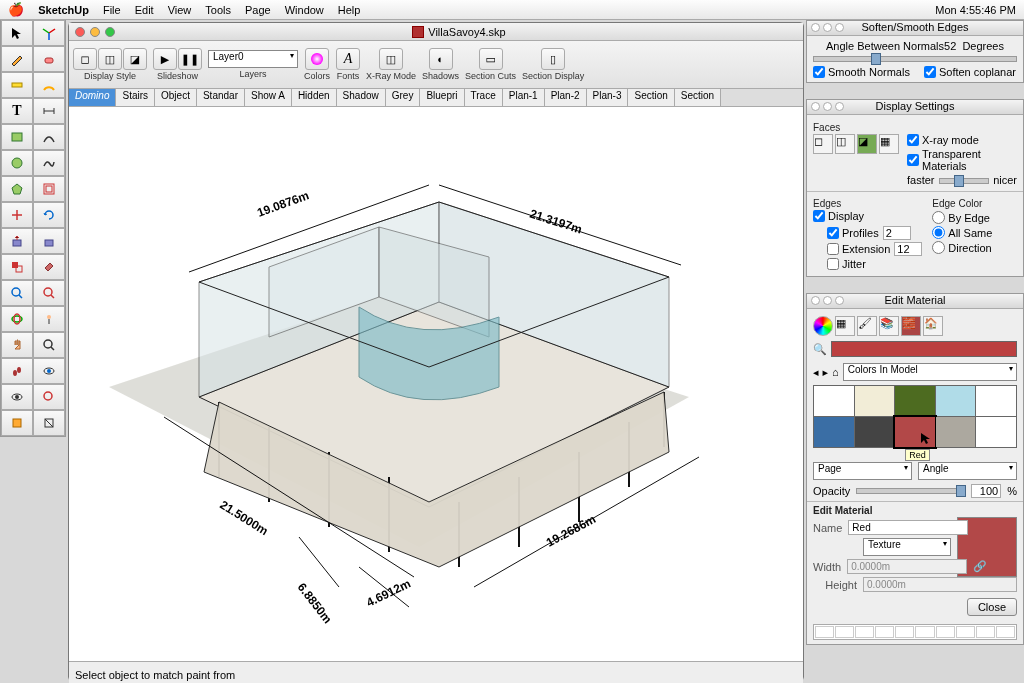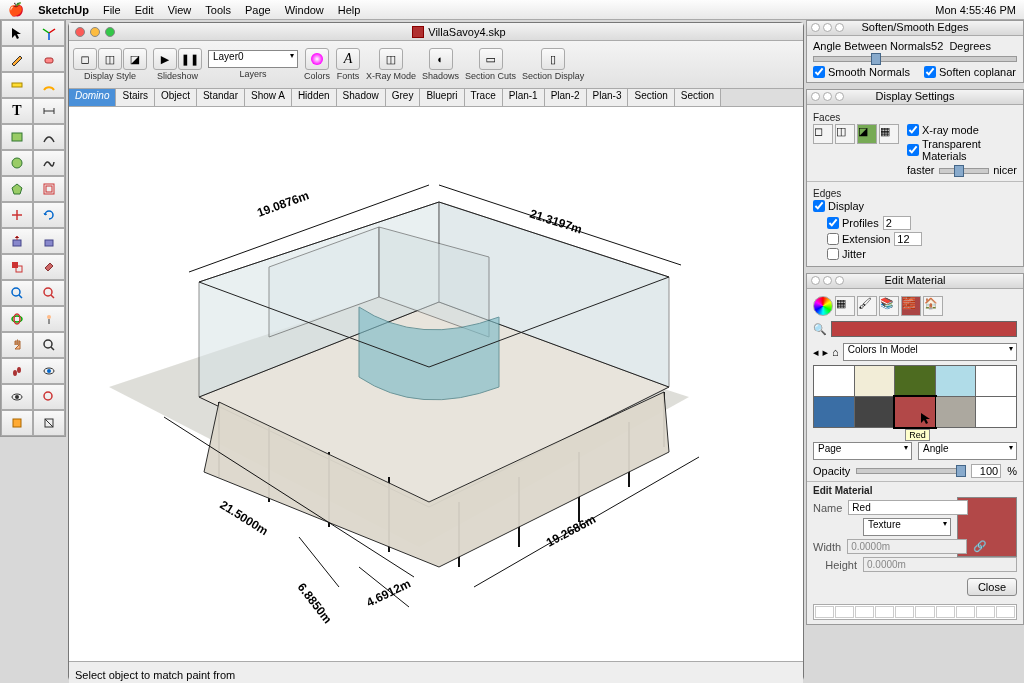--- a/index.html
+++ b/index.html
@@ -23,21 +23,21 @@
 .tb-icons { display: flex; gap: 1px; }
 .tb-btn { width: 24px; height: 22px; border: 1px solid #aaa; background: linear-gradient(#fafafa,#e4e4e4); border-radius: 3px; display: flex; align-items: center; justify-content: center; }
 .tb-label { font-size: 9px; color: #333; }
 .sel { border: 1px solid #888; background: #fff; height: 18px; padding: 0 14px 0 4px; font-size: 10px; position: relative; }
 .sel:after { content: "▾"; position: absolute; right: 3px; font-size: 8px; }
 .scene-tabs { height: 18px; background: #ddd; border-bottom: 1px solid #aaa; display: flex; overflow: hidden; }
 .scene-tab { padding: 1px 6px; border-right: 1px solid #aaa; background: #eee; font-size: 10px; white-space: nowrap; }
 .scene-tab.active { background: #4a90d9; color: #fff; font-style: italic; }
 .viewport { position: relative; height: 554px; background: #fff; }
 .footer { height: 32px; border-top: 1px solid #aaa; background: #eee; padding: 7px 6px; font-size: 10px; }
-.right-panels { position: absolute; top: 20px; right: 0; width: 218px; display: flex; flex-direction: column; gap: 6px; }
+.right-panels { position: absolute; top: 20px; right: 0; width: 218px; display: flex; flex-direction: column; gap: 16px; }
 .panel { background: #eee; border: 1px solid #999; }
 .panel-title { height: 15px; background: linear-gradient(#f4f4f4,#d8d8d8); border-bottom: 1px solid #aaa; text-align: center; font-size: 10px; position: relative; }
 .panel-title .plights { position: absolute; left: 4px; top: 2px; display: flex; gap: 3px; }
 .pl { width: 9px; height: 9px; border-radius: 50%; border: 1px solid #aaa; background: #fff; }
 .panel-body { padding: 4px 6px; font-size: 10px; }
 .slider { width: 100%; height: 6px; background: #ccc; border: 1px solid #999; position: relative; margin: 4px 0; }
 .slider .thumb { width: 10px; height: 12px; background: #8ac; border: 1px solid #468; position: absolute; top: -4px; }
 .cbx { display: inline-flex; align-items: center; gap: 3px; }
 .cbx input { width: 12px; height: 12px; }
 .sec-title { font-size: 10px; color: #222; margin: 3px 0 1px; }
@@ -420,21 +420,21 @@
   <div class="panel">
     <div class="panel-title">
       <div class="plights">
           <div class="pl"></div>
           <div class="pl"></div>
           <div class="pl"></div>
         </div>
       <span>Soften/Smooth Edges</span>
     </div>
     <div class="panel-body">
-      <div style="display:flex;justify-content:flex-start">
+      <div style="display:flex;justify-content:center">
         <span>Angle Between Normals</span>
         <span><span>52</span>&nbsp;&nbsp;<span>Degrees</span></span>
       </div>
       <div class="slider">
           <div class="thumb" style="left:28%"></div>
         </div>
       <div style="display:flex;gap:14px">
         <label class="cbx">
             <input type="checkbox" checked="" style="">
             <span>Smooth Normals</span>
@@ -503,20 +503,35 @@
                 <input type="checkbox" style="">
                 <span>Extension</span>
               </label>
             <input style="width: 28px; border: 1px solid rgb(170, 170, 170); padding: 0px 2px;" value="12">
           </div>
           <label class="cbx" style="margin-left:14px">
               <input type="checkbox" style="">
               <span>Jitter</span>
             </label>
         </div>
+        <div style="flex:1">
+          <div class="sec-title">Edge Color</div>
+          <div class="radio-row">
+              <input type="radio" name="ec" style="">
+              <span>By Edge</span>
+            </div>
+          <div class="radio-row">
+              <input type="radio" name="ec" checked="" style="">
+              <span>All Same</span>
+            </div>
+          <div class="radio-row">
+              <input type="radio" name="ec" style="">
+              <span>Direction</span>
+            </div>
+        </div>
       </div>
     </div>
   </div>
 
   <div class="panel">
     <div class="panel-title">
       <div class="plights">
           <div class="pl"></div>
           <div class="pl"></div>
           <div class="pl"></div>

